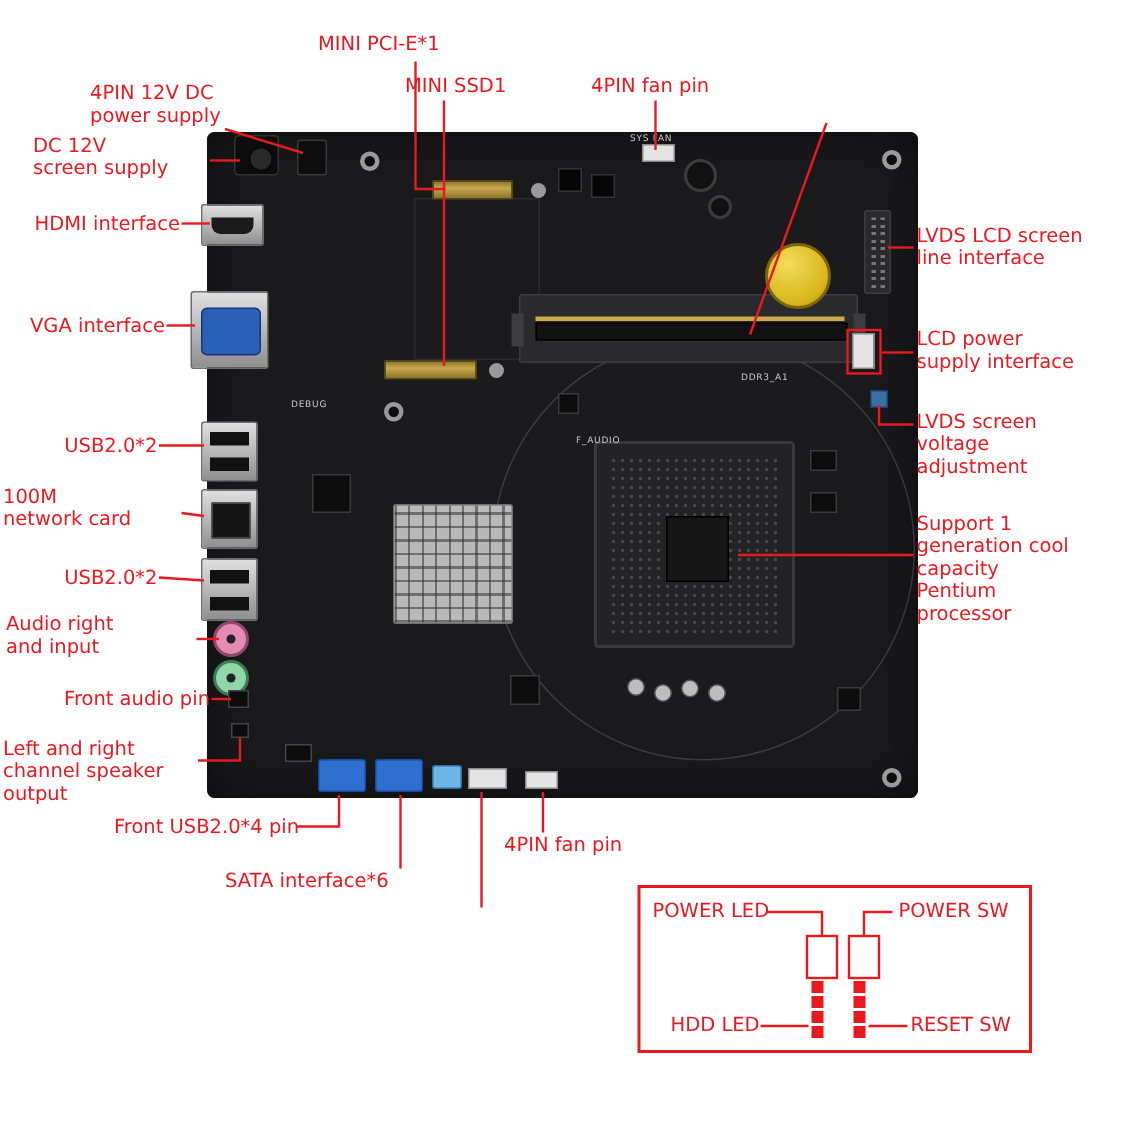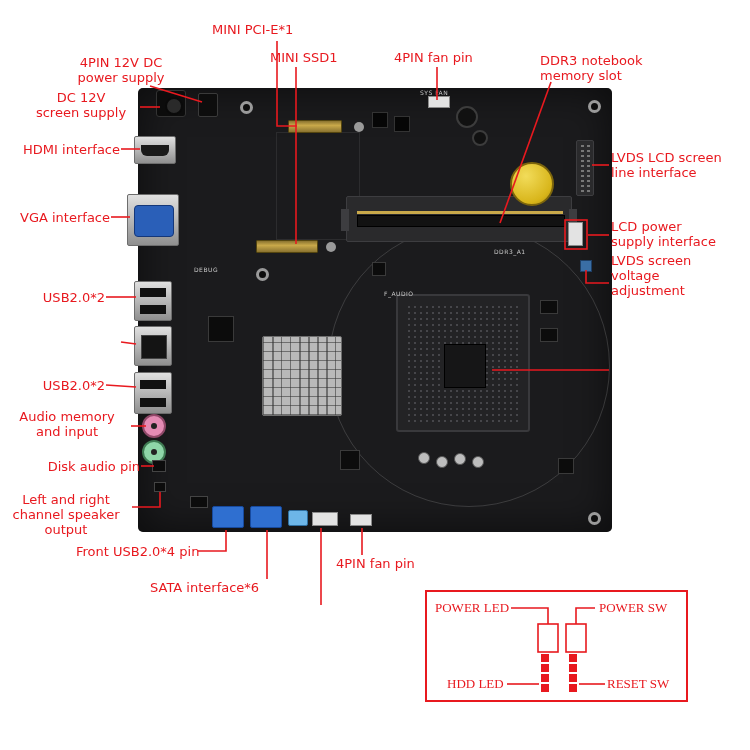--- a/index.html
+++ b/index.html
@@ -1,34 +1,34 @@
 <!DOCTYPE html>
 <html><head>
 <meta charset="utf-8">
 <style>
   html,body{margin:0;padding:0;background:#fff;}
   .stage{position:relative;width:750px;height:750px;background:#fff;overflow:hidden;
          font-family:"DejaVu Sans","Liberation Sans",sans-serif;}
   
   .lbl{position:absolute;color:#e8191f;font-size:13px;line-height:15px;white-space:pre-line;}
-  .lbl.c{text-align:center}
+  .lbl.c{}
   .lbl.r{text-align:right}
   
   .board{position:absolute;left:138px;top:88px;width:474px;height:444px;background:#1b1b1d;
          border-radius:5px;box-shadow:inset 0 0 40px rgba(0,0,0,.6);}
   .cmp{position:absolute;box-sizing:border-box;}
   .hole{position:absolute;width:13px;height:13px;border-radius:50%;background:#0d0d0d;border:3px solid #9a9a9a;box-sizing:border-box;}
   .silk{position:absolute;color:#c9c9c9;font-size:6px;line-height:7px;letter-spacing:.5px;}
   .silver{background:linear-gradient(#e0e0e0,#8f8f8f);border:1px solid #6d6d6d;border-radius:2px;}
   .slot-dark{background:#2a2a2c;border:1px solid #3d3d40;border-radius:2px;}
   .goldbar{background:linear-gradient(#8a7330,#c9a94a 40%,#8a7330);border:1px solid #55460f;border-radius:1px;}
   .bigcircle{position:absolute;border:1px solid rgba(255,255,255,.15);border-radius:50%;}
   .lines{position:absolute;left:0;top:0;pointer-events:none;}
   
-  .pinbox{position:absolute;left:425px;top:590px;width:263px;height:112px;border:2px solid #e8191f;background:#fff;box-sizing:border-box;font-family:Liberation Serif, serif;}
+  .pinbox{position:absolute;left:425px;top:590px;width:263px;height:112px;border:2px solid #e8191f;background:#fff;box-sizing:border-box;}
   .plabel{position:absolute;color:#e8191f;font-size:13px;white-space:nowrap;}
 </style>
 </head>
 <body>
 
 <div class="stage">
 
   <div class="board">
 
     <div class="hole" style="left:102px;top:13px"></div>
@@ -165,42 +165,47 @@
     </g>
   </svg>
 
   <div class="lbl c" style="left:60px;top:55px;width:122px">4PIN 12V DC
 power supply</div>
   <div class="lbl c" style="left:22px;top:90px;width:118px">DC 12V
 screen supply</div>
   <div class="lbl r" style="left:2px;top:142px;width:118px">HDMI interface</div>
   <div class="lbl r" style="left:2px;top:210px;width:108px">VGA interface</div>
   <div class="lbl r" style="left:2px;top:290px;width:103px">USB2.0*2</div>
+  <div class="lbl c" style="left:2px;top:324px;width:118px">100M
+network card</div>
   <div class="lbl r" style="left:2px;top:378px;width:103px">USB2.0*2</div>
-  <div class="lbl c" style="left:4px;top:409px;width:126px">Audio memory
+  <div class="lbl c" style="left:4px;top:409px;width:126px">Audio right
 and input</div>
-  <div class="lbl r" style="left:18px;top:459px;width:122px">Disk audio pin</div>
+  <div class="lbl r" style="left:18px;top:459px;width:122px">Front audio pin</div>
   <div class="lbl c" style="left:2px;top:492px;width:128px">Left and right
 channel speaker
 output</div>
   <div class="lbl" style="left:76px;top:544px">Front USB2.0*4 pin</div>
   <div class="lbl" style="left:150px;top:580px">SATA interface*6</div>
   <div class="lbl" style="left:336px;top:556px">4PIN fan pin</div>
   <div class="lbl" style="left:212px;top:22px">MINI PCI-E*1</div>
   <div class="lbl" style="left:270px;top:50px">MINI SSD1</div>
   <div class="lbl" style="left:394px;top:50px">4PIN fan pin</div>
-  <div class="lbl" style="left:540px;top:53px;width:200px">DDR3 notebook
-memory slot</div>
   <div class="lbl" style="left:611px;top:219px;width:135px">LCD power
 supply interface</div>
   <div class="lbl" style="left:611px;top:150px;width:140px">LVDS LCD screen
 line interface</div>
-  <div class="lbl" style="left:611px;top:253px;width:120px">LVDS screen
+  <div class="lbl" style="left:611px;top:274px;width:120px">LVDS screen
 voltage
 adjustment</div>
+  <div class="lbl" style="left:611px;top:342px;width:132px">Support 1
+generation cool
+capacity
+Pentium
+processor</div>
 
   <div class="pinbox">
     <span class="plabel" style="left:8px;top:8px">POWER LED</span>
     <span class="plabel" style="left:172px;top:8px">POWER SW</span>
     <span class="plabel" style="left:20px;top:84px">HDD LED</span>
     <span class="plabel" style="left:180px;top:84px">RESET SW</span>
     <svg width="259" height="108" style="position:absolute;left:0;top:0">
       <g fill="none" stroke="#e8191f" stroke-width="1.6">
         <rect x="111" y="32" width="20" height="28"></rect>
         <rect x="139" y="32" width="20" height="28"></rect>

